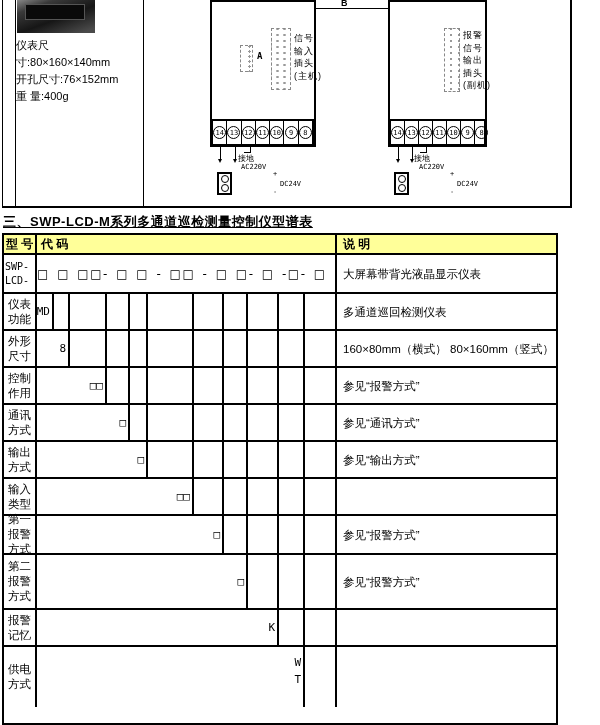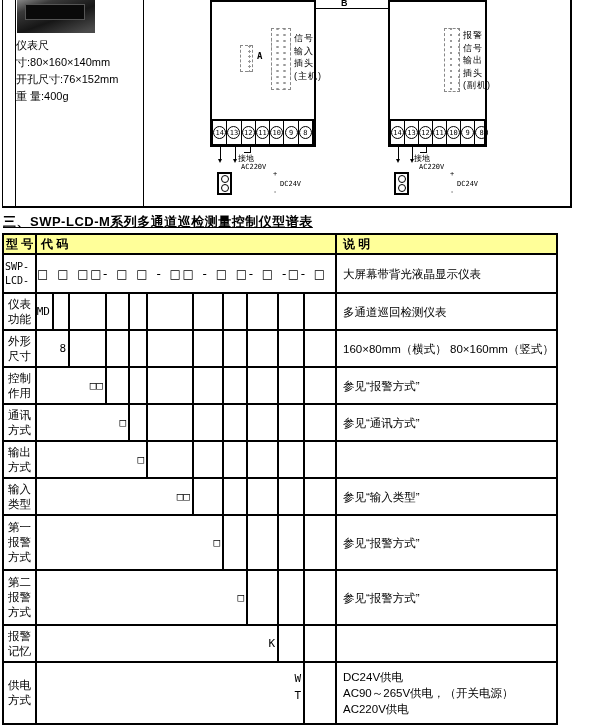--- a/index.html
+++ b/index.html
@@ -265,45 +265,45 @@
         <div class="v" style="left:242px"></div>
         <div class="v" style="left:273px"></div>
         <div class="v" style="left:299px"></div>
         <div class="v" style="left:331px"></div>
     </div>
 
     <div class="row" style="height:37px">
       <div class="lab">输出
 方式</div>
       <div class="code" style="left:31px;width:111px">□</div>
+      <div class="desc">参见“输出方式”</div>
       <div class="v" style="left:31px"></div>
         <div class="v" style="left:142px"></div>
         <div class="v" style="left:188px"></div>
         <div class="v" style="left:218px"></div>
         <div class="v" style="left:242px"></div>
         <div class="v" style="left:273px"></div>
         <div class="v" style="left:299px"></div>
         <div class="v" style="left:331px"></div>
     </div>
 
     <div class="row" style="height:37px">
       <div class="lab">输入
 类型</div>
       <div class="code" style="left:31px;width:157px">□□</div>
-      <div class="desc">参见“输入类型”</div>
-      <div class="v" style="left:31px"></div>
-        <div class="v" style="left:188px"></div>
-        <div class="v" style="left:218px"></div>
-        <div class="v" style="left:242px"></div>
-        <div class="v" style="left:273px"></div>
-        <div class="v" style="left:299px"></div>
-        <div class="v" style="left:331px"></div>
-    </div>
-
-    <div class="row" style="height:55px">
+      <div class="v" style="left:31px"></div>
+        <div class="v" style="left:188px"></div>
+        <div class="v" style="left:218px"></div>
+        <div class="v" style="left:242px"></div>
+        <div class="v" style="left:273px"></div>
+        <div class="v" style="left:299px"></div>
+        <div class="v" style="left:331px"></div>
+    </div>
+
+    <div class="row" style="height:39px">
       <div class="lab">第一
 报警
 方式</div>
       <div class="code" style="left:31px;width:187px">□</div>
       <div class="desc">参见“报警方式”</div>
       <div class="v" style="left:31px"></div>
         <div class="v" style="left:218px"></div>
         <div class="v" style="left:242px"></div>
         <div class="v" style="left:273px"></div>
         <div class="v" style="left:299px"></div>
@@ -331,22 +331,19 @@
         <div class="v" style="left:273px"></div>
         <div class="v" style="left:299px"></div>
         <div class="v" style="left:331px"></div>
     </div>
 
     <div class="row" style="height:60px">
       <div class="lab">供电
 方式</div>
       <div class="code" style="left:31px;width:268px;align-items:flex-start;padding-top:7px;line-height:17px;text-align:right">W
 T</div>
-      <div class="desc">DC24V供电
-AC90～265V供电，（开关电源）
-AC220V供电</div>
       <div class="v" style="left:31px"></div>
         <div class="v" style="left:299px"></div>
         <div class="v" style="left:331px"></div>
     </div>
 
   </div>
 </div>
 
 </body></html>

